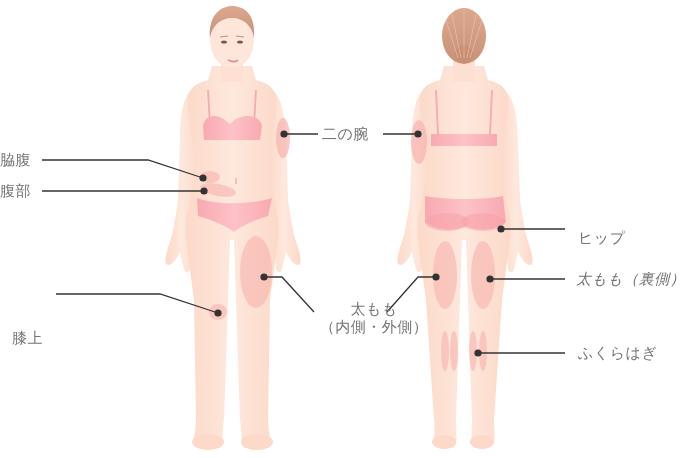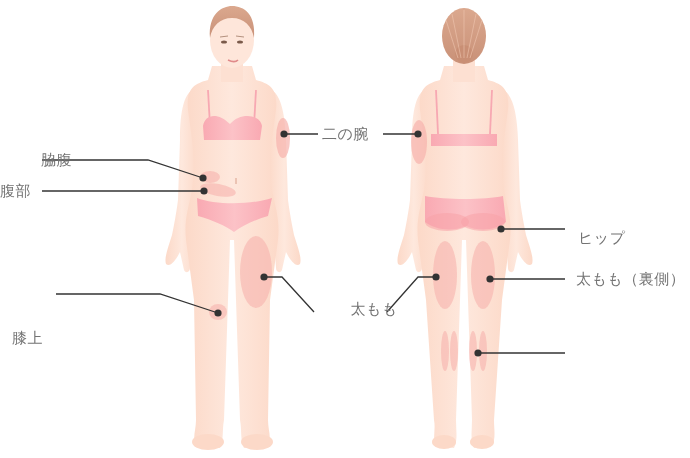--- a/index.html
+++ b/index.html
@@ -116,22 +116,24 @@
     <circle cx="418" cy="134" r="3.6"></circle>
     <circle cx="264" cy="277" r="3.6"></circle>
     <circle cx="436" cy="277" r="3.6"></circle>
     <circle cx="501" cy="229" r="3.6"></circle>
     <circle cx="490" cy="279" r="3.6"></circle>
     <circle cx="478" cy="353" r="3.6"></circle>
   </g>
 </svg>
 
   
-  <div class="label" style="left:0px; top:151px;padding-left:41px;">脇腹</div>
+  <div class="label" style="left:0px; top:151px;">脇腹</div>
   <div class="label" style="left:0px; top:182px;">腹部</div>
   <div class="label" style="left:12px; top:285px;margin-top:44px;">膝上</div>
   <div class="label" style="left:322px; top:125px;">二の腕</div>
   <div class="label center" style="left:290px; top:300px; width:120px;">
     <div>太もも</div>
+    <div>（内側・外側）</div>
   </div>
   <div class="label" style="left:578px; top:229px;">ヒップ</div>
-  <div class="label" style="left:576px; top:270px;">太もも（裏側）</div>
+  <div class="label" style="left:576px; top:270px;font-style:italic;">太もも（裏側）</div>
+  <div class="label" style="left:578px; top:344px;">ふくらはぎ</div>
 </div>
 
 </body></html>

